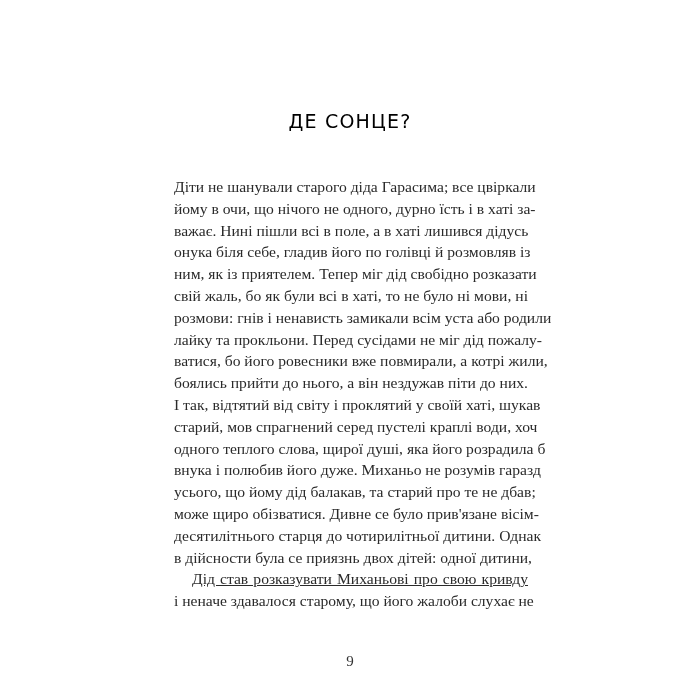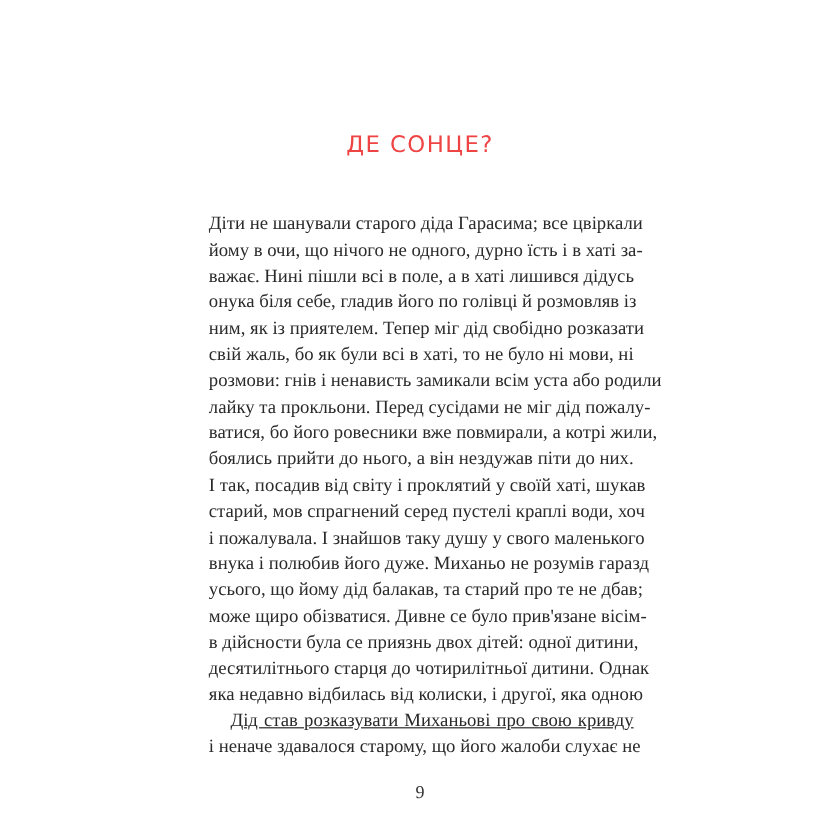--- a/index.html
+++ b/index.html
@@ -3,21 +3,21 @@
   <meta charset="utf-8">
   <style>
     html, body { margin: 0; padding: 0; background: #ffffff; }
     body { width: 700px; height: 700px; position: relative; overflow: hidden; }
     .page { position: absolute; left: 0; top: 0; width: 700px; height: 700px; background: #fff; }
     .title {
       position: absolute; left: 0; width: 700px; top: 110px;
       text-align: center;
       font-family: "DejaVu Sans", sans-serif;
       font-size: 19px; letter-spacing: 1.2px;
-      color: #ef4444; font-weight: normal;
+      color: #000000; font-weight: normal;
     }
     .text {
       position: absolute; left: 174px; top: 176px; width: 354px;
       font-family: "Liberation Serif", serif;
       font-size: 15.6px; line-height: 21.8px;
       color: #2a2a2a;
     }
     .line { display: block; white-space: nowrap; text-align: justify; text-align-last: justify; height: 21.8px; }
     .line.last { text-align-last: left; }
     .line.indent { padding-left: 18px; text-decoration: underline; }
@@ -38,28 +38,27 @@
     <span class="line">Діти не шанували старого діда Гарасима; все цвіркали</span>
     <span class="line">йому в очи, що нічого не одного, дурно їсть і в хаті за-</span>
     <span class="line">важає. Нині пішли всі в поле, а в хаті лишився дідусь</span>
     <span class="line">онука біля себе, гладив його по голівці й розмовляв із</span>
     <span class="line">ним, як із приятелем. Тепер міг дід свобідно розказати</span>
     <span class="line">свій жаль, бо як були всі в хаті, то не було ні мови, ні</span>
     <span class="line">розмови: гнів і ненависть замикали всім уста або родили</span>
     <span class="line">лайку та прокльони. Перед сусідами не міг дід пожалу-</span>
     <span class="line">ватися, бо його ровесники вже повмирали, а котрі жили,</span>
     <span class="line">боялись прийти до нього, а він нездужав піти до них.</span>
-    <span class="line">І так, посадив від світу і проклятий у своїй хаті, шукав</span>
+    <span class="line">І так, відтятий від світу і проклятий у своїй хаті, шукав</span>
     <span class="line">старий, мов спрагнений серед пустелі краплі води, хоч</span>
-    <span class="line">і пожалувала. І знайшов таку душу у свого маленького</span>
+    <span class="line">одного теплого слова, щирої душі, яка його розрадила б</span>
     <span class="line">внука і полюбив його дуже. Миханьо не розумів гаразд</span>
     <span class="line">усього, що йому дід балакав, та старий про те не дбав;</span>
     <span class="line">може щиро обізватися. Дивне се було прив'язане вісім-</span>
+    <span class="line">десятилітнього старця до чотирилітньої дитини. Однак</span>
     <span class="line">в дійсности була се приязнь двох дітей: одної дитини,</span>
-    <span class="line">десятилітнього старця до чотирилітньої дитини. Однак</span>
-    <span class="line">яка недавно відбилась від колиски, і другої, яка одною</span>
     <span class="line indent">Дід став розказувати Миханьові про свою кривду</span>
     <span class="line">і неначе здавалося старому, що його жалоби слухає не</span>
 
   </div>
 
   <div class="page-number">9</div>
 </div>
 
 </body></html>

